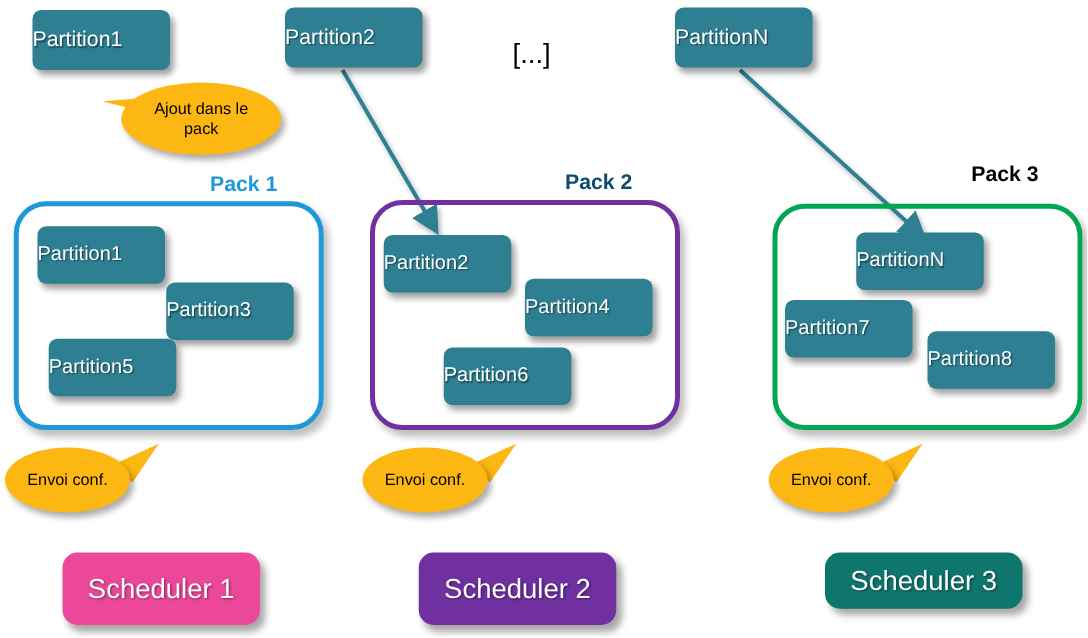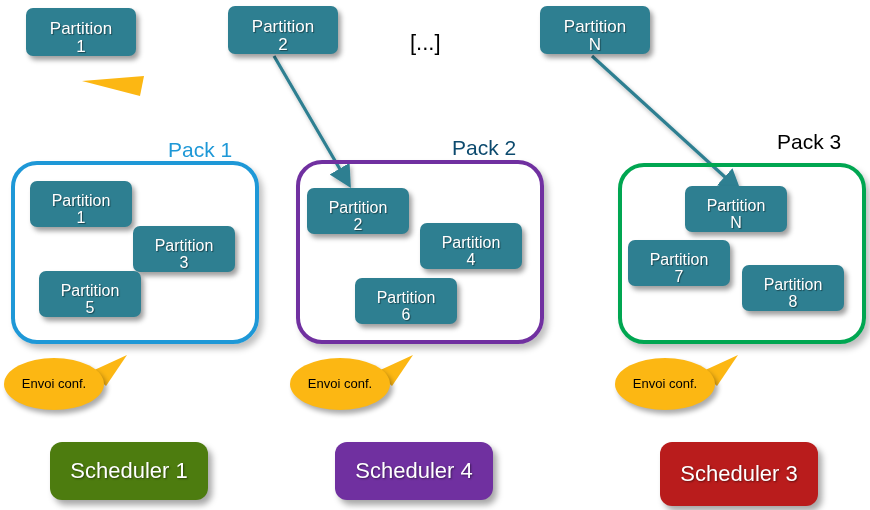--- a/index.html
+++ b/index.html
@@ -23,45 +23,45 @@
   }
 
   
   .partition {
     position: absolute;
     background: #2e7f91;
     color: #ffffff;
     border-radius: 7px;
     box-shadow: 3px 4px 5px rgba(0,0,0,0.38);
     display: flex;
-    flex-direction: column;
+    flex-direction: row;
     align-items: center;
-    justify-content: flex-end;
+    justify-content: flex-start;
     line-height: 1.06;
     font-size: 17px;
     text-shadow: 1px 1px 1px rgba(0,0,0,0.45);
     z-index: 5;
   }
   .partition .p-word { display: block; }
   .partition .p-num  { display: block; }
 
   
   .pack-box {
     position: absolute;
     border-style: solid;
     border-width: 4px;
     border-radius: 26px;
     background: transparent;
     box-shadow: 4px 5px 6px rgba(0,0,0,0.25);
     z-index: 2;
   }
   .pack-label {
     position: absolute;
-    font-weight: normal;
-    font-size: 21px;
+    font-weight: bold;
+    font-size: 17px;
     white-space: nowrap;
     z-index: 6;
   }
 
   
   .scheduler {
     position: absolute;
     border-radius: 12px;
     color: #ffffff;
     display: flex;
@@ -149,20 +149,26 @@
     <span class="p-num">2</span>
   </div>
 
   <div class="partition" style="left:540px; top:6px; width:110px; height:48px;">
     <span class="p-word">Partition</span>
     <span class="p-num">N</span>
   </div>
 
   <div class="ellipsis" style="left:410px; top:30px;">[...]</div>
 
+  <div class="callout" style="left:97px; top:66px; width:128px; height:58px;">
+    <div>
+      <span>Ajout dans le</span><br>
+      <span>pack</span>
+    </div>
+  </div>
 
   <div class="pack-label" style="left:168px; top:138px; color:#1e98d7;">Pack 1</div>
   <div class="pack-box" style="left:11px; top:161px; width:240px; height:175px; border-color:#1e98d7;"></div>
 
   <div class="partition" style="left:30px; top:181px; width:102px; height:46px; font-size:16px;">
     <span class="p-word">Partition</span>
     <span class="p-num">1</span>
   </div>
   <div class="partition" style="left:133px; top:226px; width:102px; height:46px; font-size:16px;">
     <span class="p-word">Partition</span>
@@ -208,23 +214,23 @@
   <div class="callout" style="left:4px; top:358px; width:100px; height:52px;">
     <span>Envoi conf.</span>
   </div>
   <div class="callout" style="left:290px; top:358px; width:100px; height:52px;">
     <span>Envoi conf.</span>
   </div>
   <div class="callout" style="left:615px; top:358px; width:100px; height:52px;">
     <span>Envoi conf.</span>
   </div>
 
-  <div class="scheduler" style="left:50px; top:442px; width:158px; height:58px; background:#4d7c0f;">
+  <div class="scheduler" style="left:50px; top:442px; width:158px; height:58px; background:#ec4899;">
     <span>Scheduler 1</span>
   </div>
   <div class="scheduler" style="left:335px; top:442px; width:158px; height:58px; background:#7030a0;">
-    <span>Scheduler 4</span>
-  </div>
-  <div class="scheduler" style="left:660px; top:442px; width:158px; height:64px; background:#b91c1c;">
+    <span>Scheduler 2</span>
+  </div>
+  <div class="scheduler" style="left:660px; top:442px; width:158px; height:45px; background:#0f766e;">
     <span>Scheduler 3</span>
   </div>
 
 </div>
 
 </body></html>

